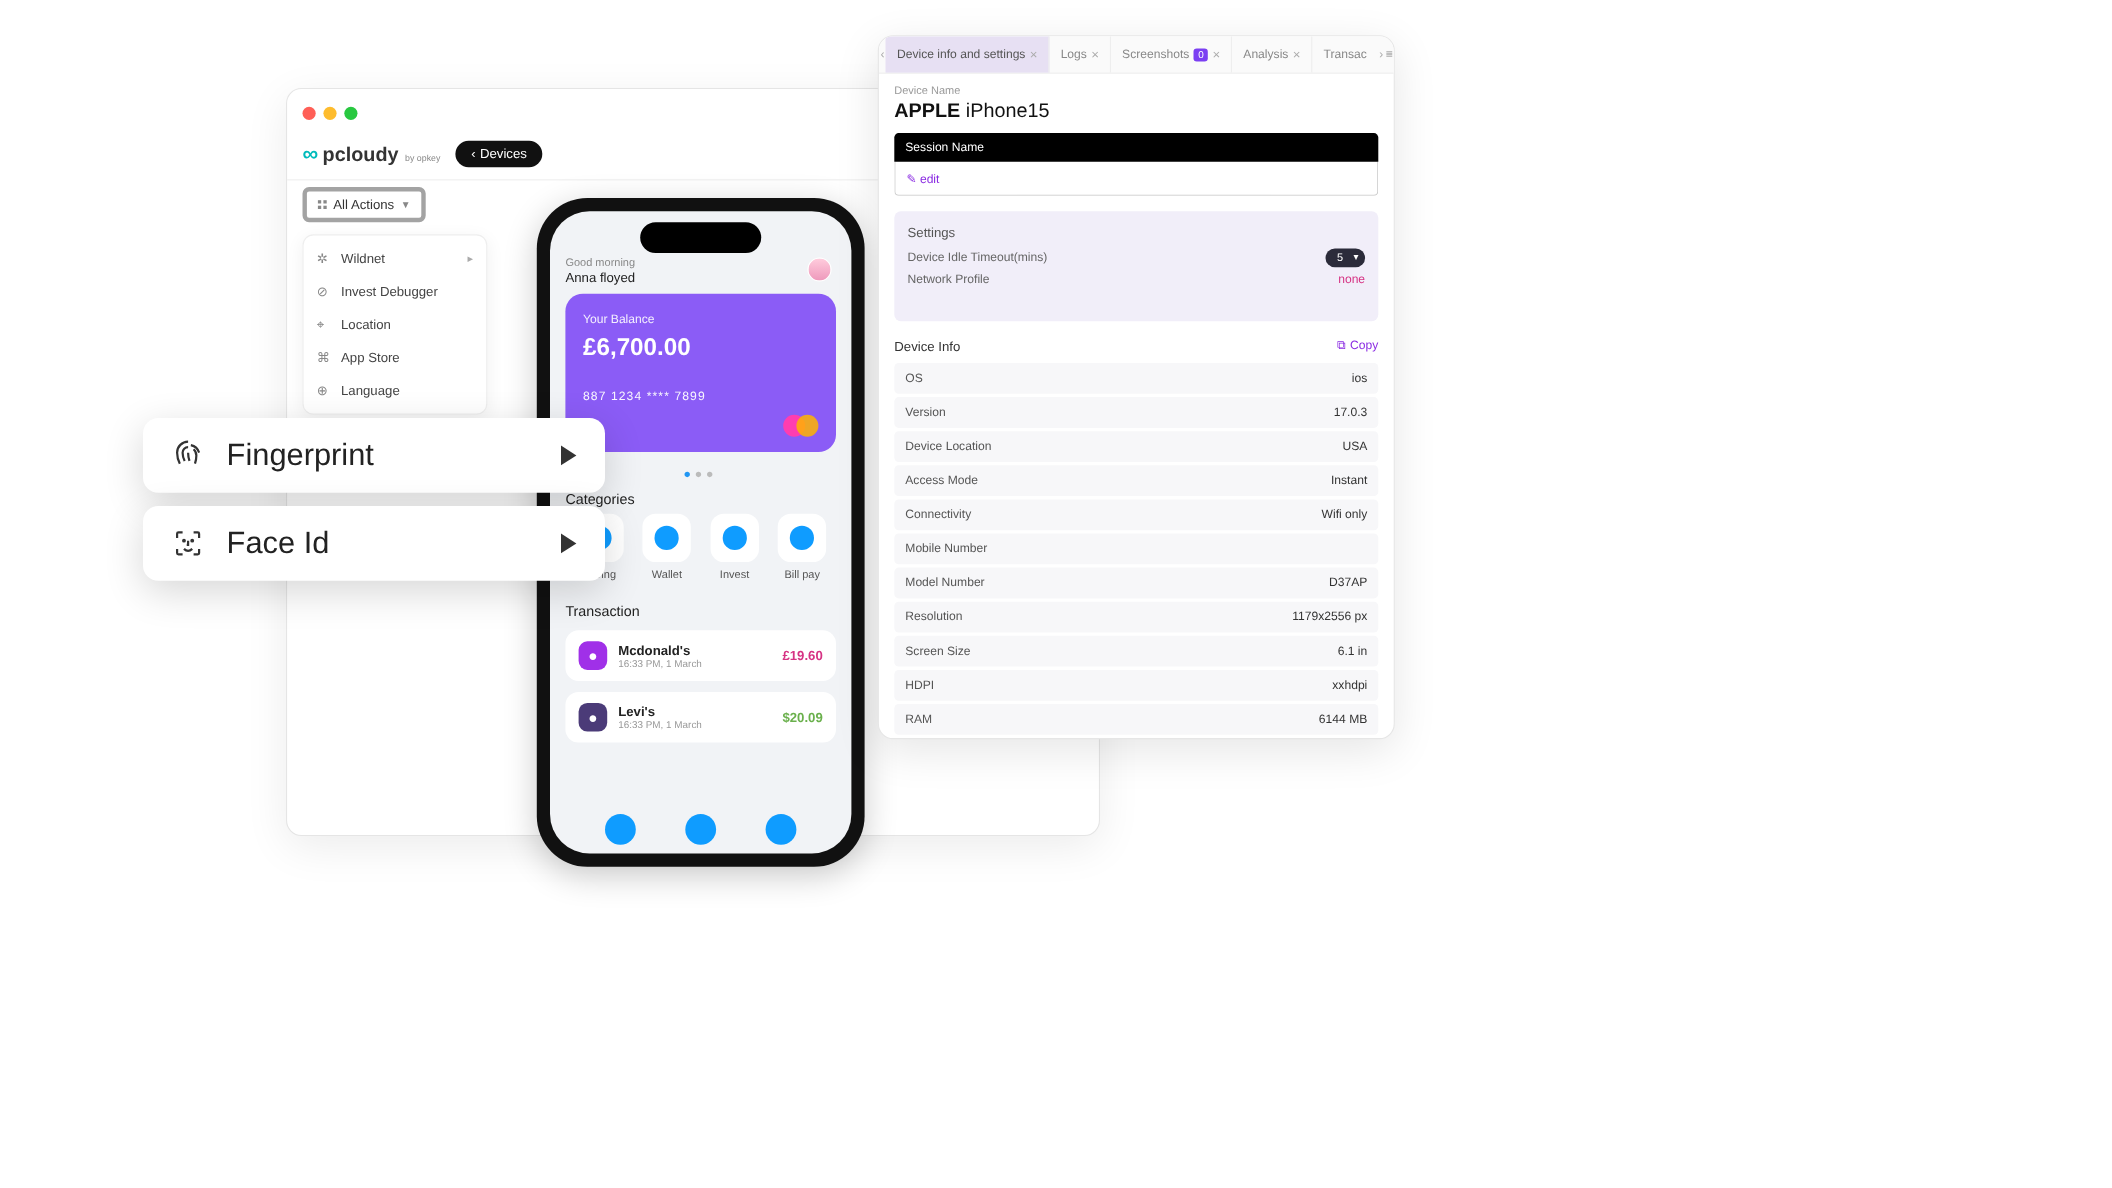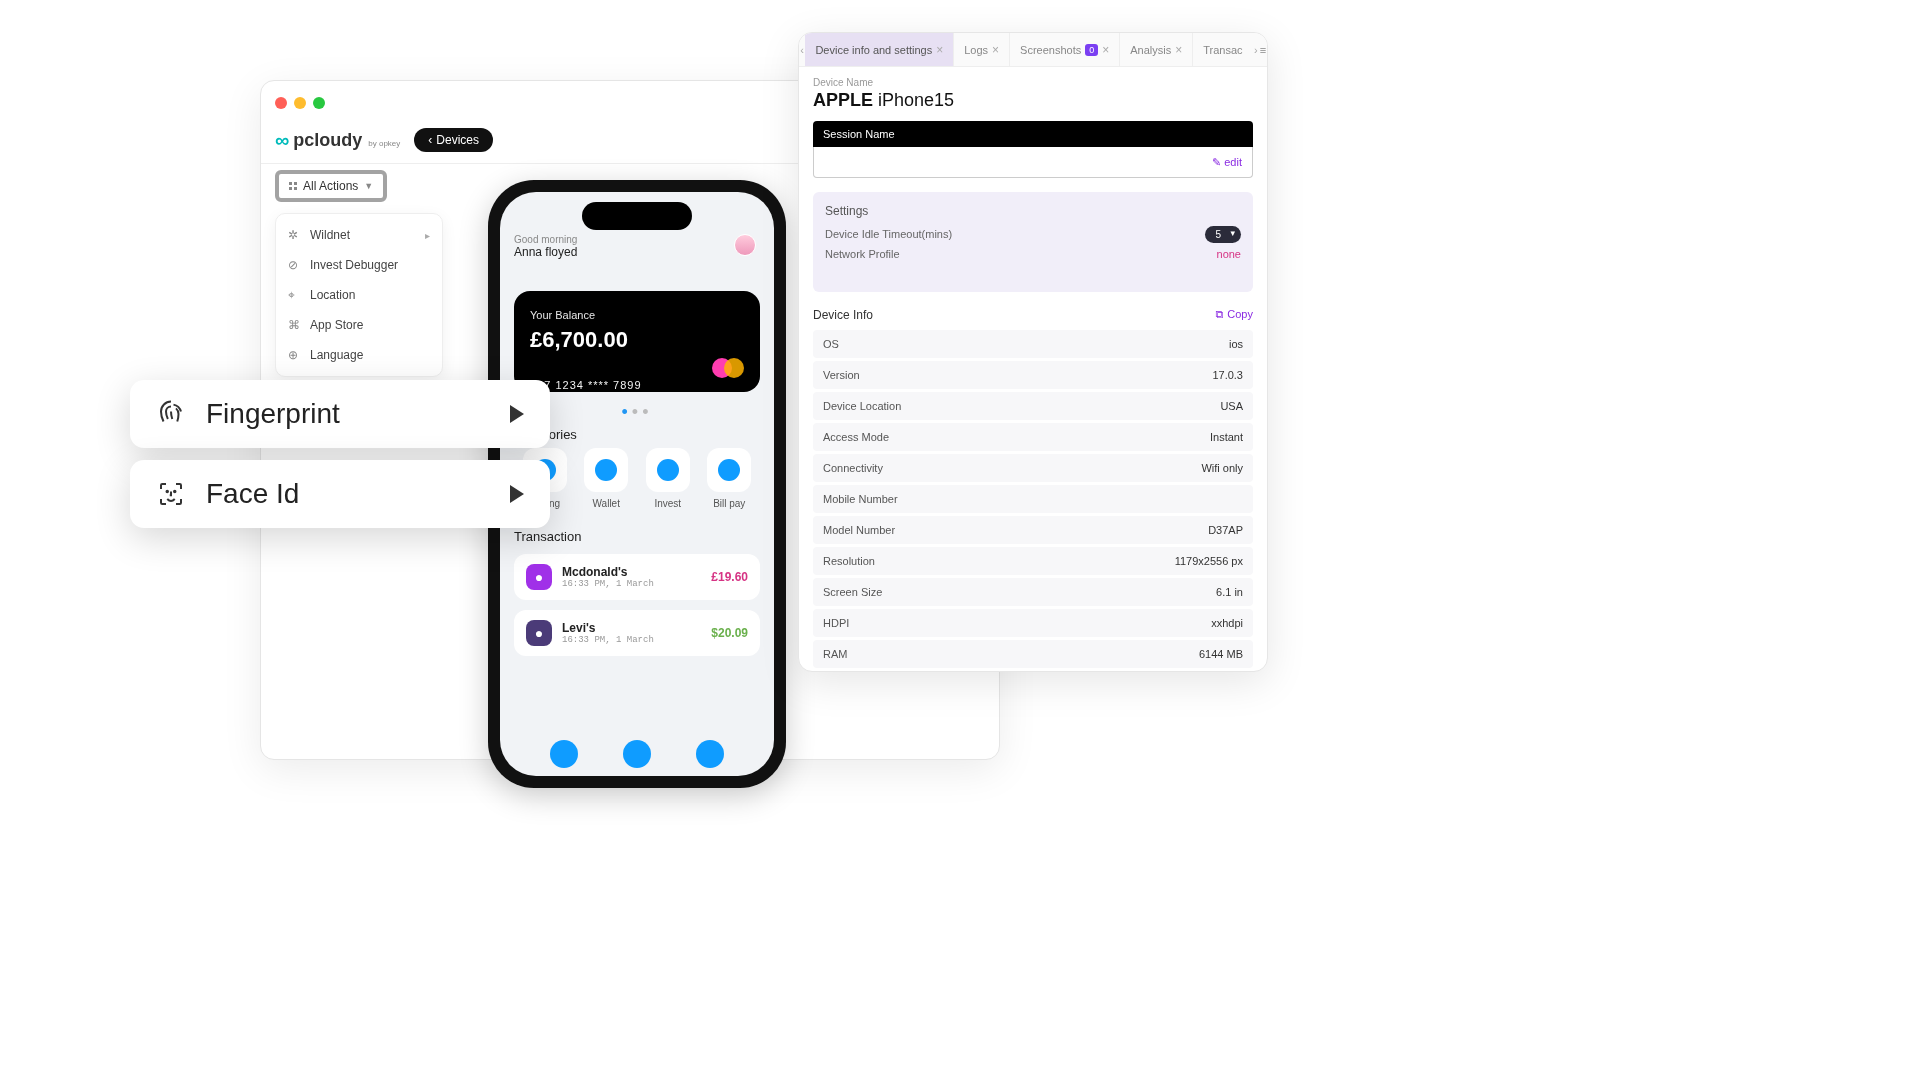--- a/index.html
+++ b/index.html
@@ -31,39 +31,39 @@
   .sidemenu .mi .ic { width: 14px; color: #888; font-size: 12px; }
   .sidemenu .mi .chev { margin-left: auto; color: #aaa; font-size: 10px; }
 
   
   .phone { position: absolute; left: 228px; top: 100px; width: 298px; height: 608px; background: #111; border-radius: 46px; padding: 12px; box-shadow: 0 8px 30px rgba(0,0,0,0.2); }
   .screen { width: 100%; height: 100%; background: #f1f3f6; border-radius: 36px; overflow: hidden; position: relative; padding: 16px 14px; }
   .island { position: absolute; top: 10px; left: 50%; transform: translateX(-50%); width: 110px; height: 28px; background: #000; border-radius: 16px; }
   .greet { margin-top: 26px; font-size: 10px; color: #888; }
   .uname { font-size: 12px; color: #222; font-weight: 500; }
   .avatar { position: absolute; right: 18px; top: 42px; width: 22px; height: 22px; border-radius: 50%; background: linear-gradient(#fcd,#e9b); border: 1px solid #fff; }
-  .card { margin-top: 32px; background: #000000; border-radius: 16px; padding: 18px 16px 14px; color: #fff; position: relative; height: 101px; }
+  .card { margin-top: 8px; background: #8b5cf6; border-radius: 16px; padding: 18px 16px 14px; color: #fff; position: relative; height: 144px; }
   .card .lbl { font-size: 11px; opacity: .9; }
   .card .bal { font-size: 22px; font-weight: 600; margin-top: 6px; }
   .card .num { font-size: 11px; margin-top: 26px; opacity: .95; letter-spacing: 1px; }
   .cc { position: absolute; right: 16px; bottom: 14px; display: flex; }
   .cc .c1, .cc .c2 { width: 20px; height: 20px; border-radius: 50%; }
   .cc .c1 { background: #ff3db0; } .cc .c2 { background: #ffb300; margin-left: -8px; opacity: .85; }
   .dots { text-align: center; margin-top: 10px; color: #bbb; font-size: 18px; letter-spacing: 4px; }
   .dots .act { color: #2196f3; }
   .brow { display: flex; margin-top: 6px; }
   .bx { flex: 1; text-align: center; }
   .bx .circ { width: 44px; height: 44px; background: #fff; border-radius: 12px; margin: 0 auto; display: flex; align-items: center; justify-content: center; }
   .bx .circ .d { width: 22px; height: 22px; background: #0f9cff; border-radius: 50%; }
   .bx .bl { font-size: 10px; color: #555; margin-top: 6px; }
   .sect { font-size: 13px; color: #222; margin-top: 20px; font-weight: 500; }
   .tx { background: #fff; border-radius: 12px; padding: 10px 12px; margin-top: 10px; display: flex; align-items: center; gap: 10px; }
   .tx .ic { width: 26px; height: 26px; border-radius: 8px; display: flex; align-items: center; justify-content: center; font-size: 14px; color: #fff; }
   .tx .nm { font-size: 12px; color: #222; font-weight: 600; }
-  .tx .tm { font-size: 9px; color: #999; font-family: Liberation Mono, monospace; }
+  .tx .tm { font-size: 9px; color: #999; }
   .tx .amt { margin-left: auto; font-size: 12px; font-weight: 600; }
   .navbar { position: absolute; bottom: 8px; left: 0; right: 0; display: flex; justify-content: space-around; padding: 0 28px; }
   .navbar .nd { width: 28px; height: 28px; background: #0f9cff; border-radius: 50%; }
 
   
   .pill { position: absolute; background: #fff; border-radius: 14px; box-shadow: 0 10px 36px rgba(0,0,0,0.16); padding: 18px 26px; display: flex; align-items: center; gap: 20px; width: 420px; }
   .pill .pic { font-size: 24px; color: #333; width: 30px; }
   .pill .plbl { font-size: 28px; color: #222; flex: 1; }
   .pill .play { width: 0; height: 0; border-left: 14px solid #333; border-top: 9px solid transparent; border-bottom: 9px solid transparent; }
   .pill1 { left: -130px; top: 300px; }
@@ -77,21 +77,21 @@
   .tab.active { background: #e7e0f3; color: #555; }
   .tab .x { color: #aaa; font-size: 12px; }
   .badge { background: #7b3ff2; color: #fff; border-radius: 3px; font-size: 9px; padding: 1px 4px; }
   .menubtn { width: 30px; text-align: center; color: #888; margin-left: auto; }
 
   .pbody { padding: 10px 14px; font-size: 12px; color: #444; }
   .dlabel { font-size: 10px; color: #999; }
   .dname { font-size: 18px; color: #111; margin-top: 2px; }
   .dname b { font-weight: 800; }
   .snbar { background: #000; color: #fff; font-size: 11px; padding: 7px 10px; border-radius: 4px 4px 0 0; margin-top: 10px; }
-  .snbox { border: 1px solid #ccc; border-top: none; border-radius: 0 0 4px 4px; padding: 8px 10px; text-align: right; }
+  .snbox { border: 1px solid #ccc; border-top: none; border-radius: 0 0 4px 4px; padding: 8px 10px; text-align: left; }
   .editl { color: #8a2be2; font-size: 11px; }
 
   .settings { background: #f1eef9; border-radius: 6px; padding: 12px 12px 32px; margin-top: 14px; }
   .settings .hd { font-size: 12px; color: #555; margin-bottom: 10px; }
   .srow { display: flex; align-items: center; font-size: 11px; color: #666; margin-top: 8px; }
   .srow .val { margin-left: auto; }
   .selpill { background: #2b2b3a; color: #fff; border-radius: 12px; padding: 3px 20px 3px 10px; font-size: 10px; position: relative; }
   .selpill:after { content: "▾"; position: absolute; right: 6px; top: 2px; font-size: 9px; }
   .none { color: #d63384; font-size: 11px; }
 

